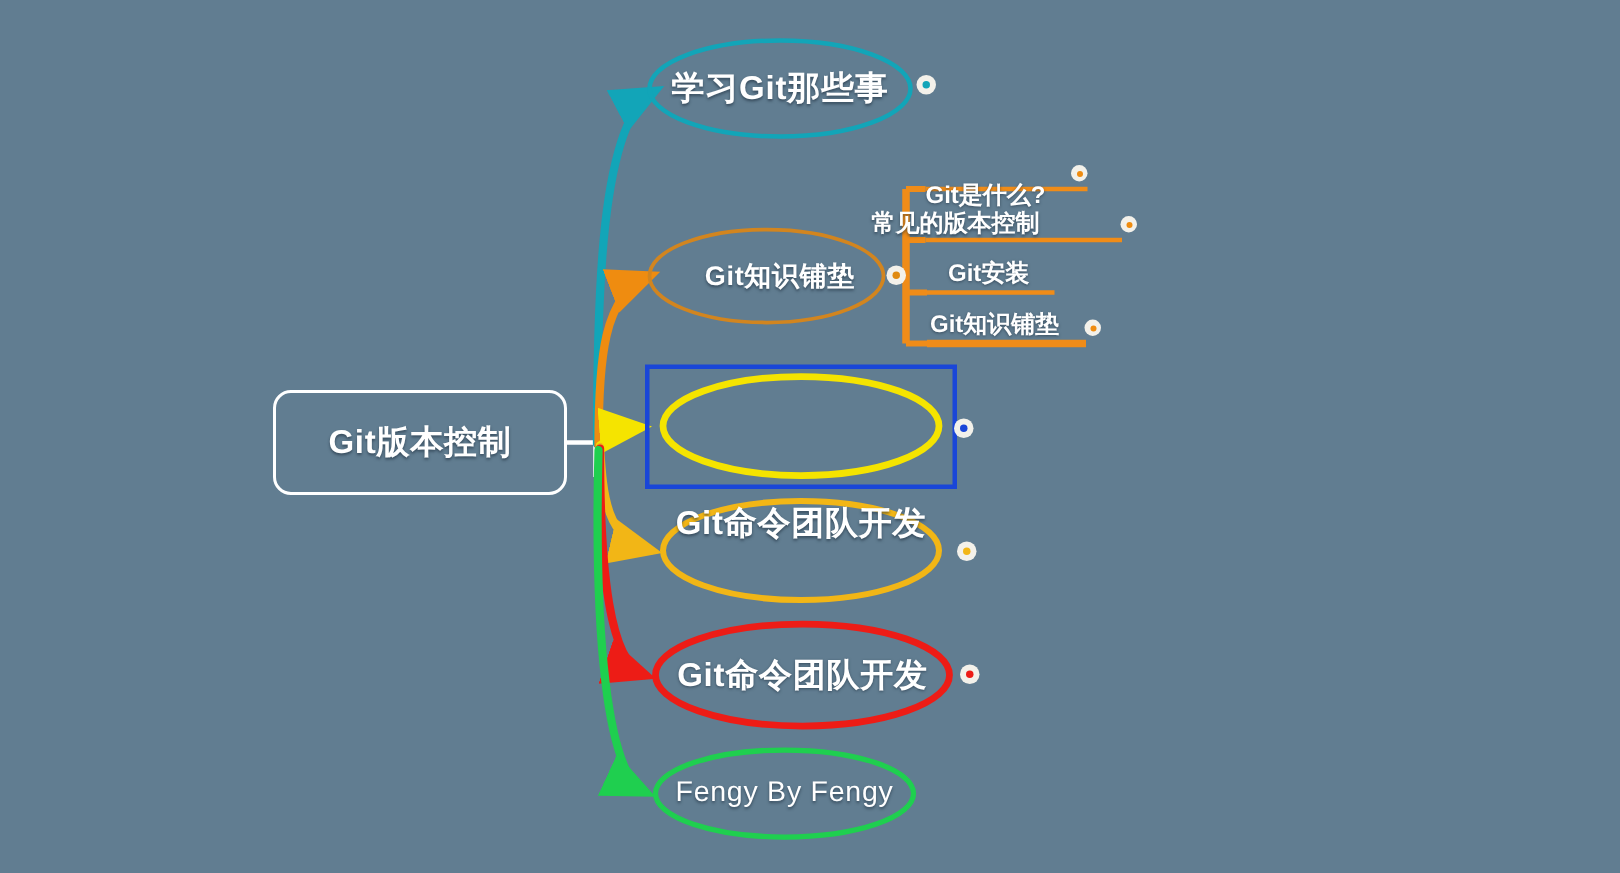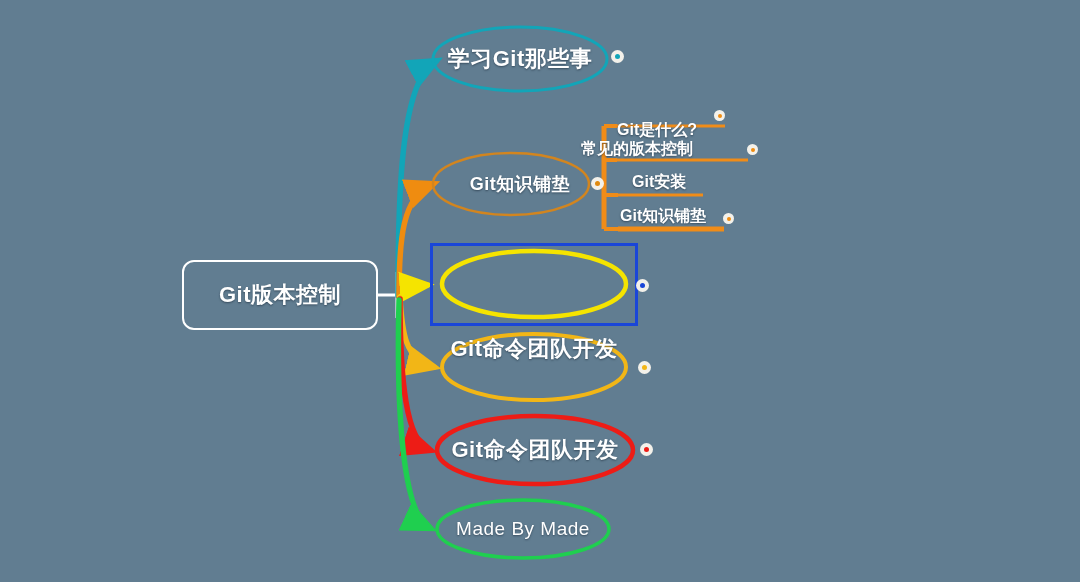--- a/index.html
+++ b/index.html
@@ -216,21 +216,21 @@
 
   <div class="node ellipse-node" id="node-team">
     <span class="node-label">Git命令团队开发</span>
   </div>
 
   <div class="node ellipse-node" id="node-github">
     <span class="node-label">Git命令团队开发</span>
   </div>
 
   <div class="node ellipse-node" id="node-made">
-    <span class="node-label">Made By Made</span>
+    <span class="node-label">Fengy By Fengy</span>
   </div>
 
   <div class="subitem" id="sub-0">
     <span class="sub-label">Git是什么?</span>
   </div>
   <div class="subitem" id="sub-1">
     <span class="sub-label">常见的版本控制</span>
   </div>
   <div class="subitem" id="sub-2">
     <span class="sub-label">Git安装</span>

